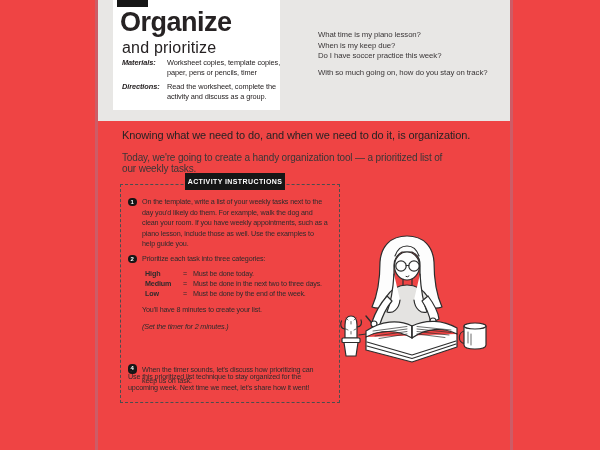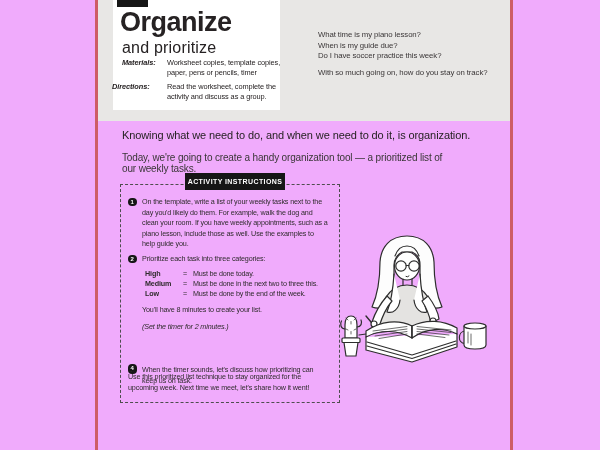--- a/index.html
+++ b/index.html
@@ -1,35 +1,35 @@
 <!DOCTYPE html>
 <html><head>
 <meta charset="utf-8">
 <style>
   * { margin:0; padding:0; box-sizing:border-box; }
   html,body { width:600px; height:450px; }
   body { font-family:"Liberation Sans", sans-serif; background:#ffffff; color:#2b2728; }
-  .page { position:relative; width:600px; height:450px; background:#f0abfc; overflow:hidden; }
+  .page { position:relative; width:600px; height:450px; background:#ef4444; overflow:hidden; }
 
   .rule { position:absolute; top:0; bottom:0; width:3px; background:#cd5c66; z-index:5; }
   .rule.left { left:95px; }
   .rule.right { left:510px; }
 
   .header-band { position:absolute; left:98px; top:0; width:412px; height:121px; background:#e8e7e5; }
   .title-card { position:absolute; left:113px; top:0; width:167px; height:110px; background:#ffffff; }
   .badge { position:absolute; left:117px; top:0; width:31px; height:7px; background:#161616; }
 
   .big-title { position:absolute; left:120px; top:7px; font-size:27px; font-weight:700; letter-spacing:-0.5px; color:#262223; }
   .sub-title { position:absolute; left:122px; top:39px; font-size:16px; font-weight:400; letter-spacing:0.2px; color:#262223; }
 
   .meta { position:absolute; font-size:7.4px; line-height:10px; letter-spacing:-0.1px; color:#262223; }
   .meta-label { font-weight:700; font-style:italic; }
   .mat-label { left:122px; top:58px;font-style:italic; }
   .mat-value { left:167px; top:58px; width:116px; }
-  .dir-label { left:112px; top:82px; }
+  .dir-label { left:122px; top:82px; }
   .dir-value { left:167px; top:82px; width:116px; }
 
   .questions { position:absolute; left:318px; top:30px; font-size:7.8px; line-height:10.6px; letter-spacing:-0.1px; color:#3a3637; }
   .q-followup { margin-top:6px; }
 
   .intro-heading { position:absolute; left:122px; top:129px; width:392px; font-size:11px; font-weight:400; letter-spacing:-0.1px; color:#262223; }
   .intro-sub { position:absolute; left:122px; top:152px; width:330px; font-size:10px; letter-spacing:-0.15px; color:#3a3637; }
 
   .activity-box { position:absolute; left:120px; top:184px; width:220px; height:219px; border:1px dashed #4d4d4d; }
   .activity-label { position:absolute; left:185px; top:173px; width:100px; height:17px; background:#161616; color:#ffffff;
@@ -70,21 +70,21 @@
   <div class="big-title">Organize</div>
   <div class="sub-title">and prioritize</div>
 
   <div class="meta meta-label mat-label">Materials:</div>
   <div class="meta mat-value">Worksheet copies, template copies, paper, pens or pencils, timer</div>
   <div class="meta meta-label dir-label">Directions:</div>
   <div class="meta dir-value">Read the worksheet, complete the activity and discuss as a group.</div>
 
   <div class="questions">
     <div>What time is my piano lesson?</div>
-    <div>When is my guide due?</div>
+    <div>When is my keep due?</div>
     <div>Do I have soccer practice this week?</div>
     <div class="q-followup">With so much going on, how do you stay on track?</div>
   </div>
 
   <div class="intro-heading">Knowing what we need to do, and when we need to do it, is organization.</div>
   <div class="intro-sub">Today, we're going to create a handy organization tool — a prioritized list of our weekly tasks.</div>
 
   <div class="activity-label">ACTIVITY INSTRUCTIONS</div>
 
   <div class="activity-box">
@@ -101,21 +101,21 @@
 
     <div class="priorities">
       <div class="p-row">
         <div class="p-level">High</div>
         <div class="p-eq">=</div>
         <div class="p-def">Must be done today.</div>
       </div>
       <div class="p-row">
         <div class="p-level">Medium</div>
         <div class="p-eq">=</div>
-        <div class="p-def">Must be done in the next two to three this.</div>
+        <div class="p-def">Must be done in the next two to three days.</div>
       </div>
       <div class="p-row">
         <div class="p-level">Low</div>
         <div class="p-eq">=</div>
         <div class="p-def">Must be done by the end of the week.</div>
       </div>
     </div>
 
     <div class="list-note">You'll have 8 minutes to create your list.</div>
     <div class="timer-note">(Set the timer for 2 minutes.)</div>

